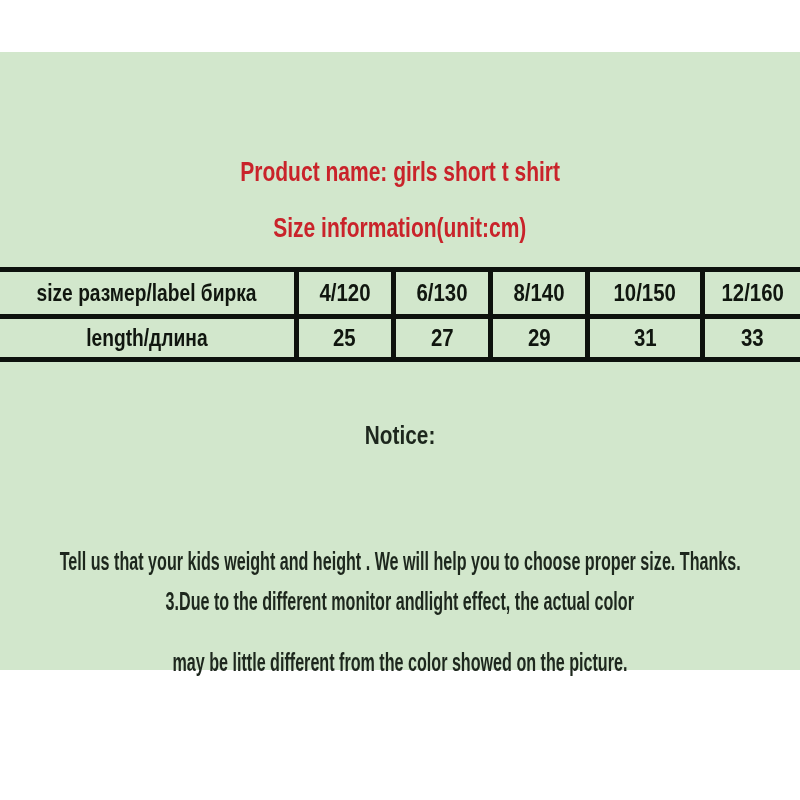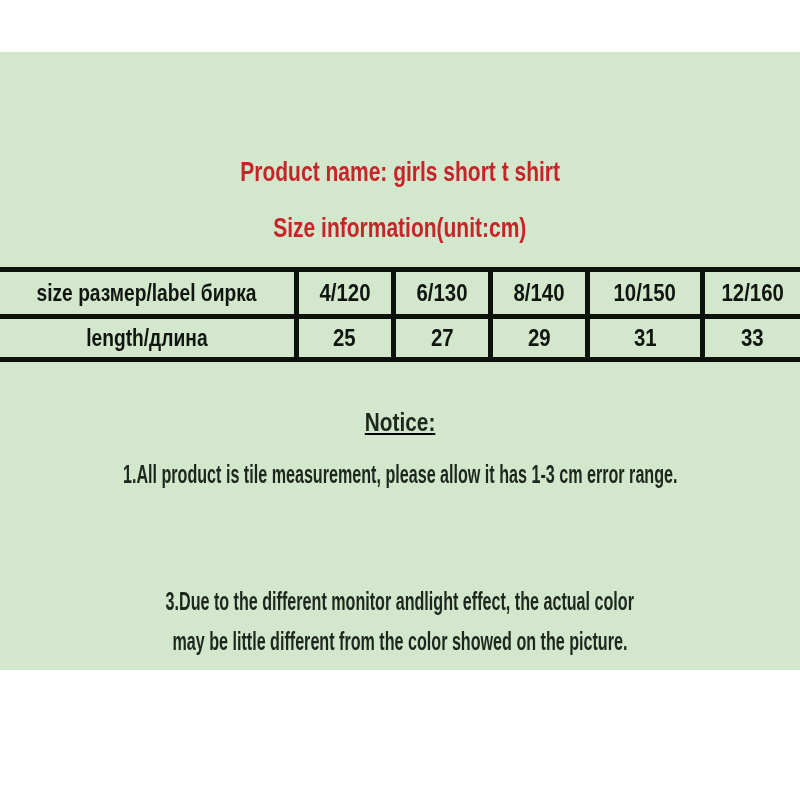--- a/index.html
+++ b/index.html
@@ -68,26 +68,26 @@
   .size-table tr > *:last-child  { border-right: none; }
   .size-table thead th { height: 42px; }
   .size-table tbody td { height: 38px; margin-top: 30px; }
   .tcell {
     font-weight: bold;
     color: var(--table-text, #10160f);
     font-size: 24px;
   }
 
   .notice-text { color: var(--notice-text, #1d271d); font-size: 26px; }
-  .notice-heading-line { top: 352px; height: 36px; text-decoration: underline; }
+  .notice-heading-line { top: 365px; height: 36px; }
   .nl0 { top: 404px; height: 36px; }
   .nl1 { top: 442px; height: 36px; }
   .nl2 { top: 491px; height: 36px; }
   .nl3 { top: 531px; height: 36px; align-items: center; }
-  .nl4 { top: 571px; height: 36px; justify-content: center; }
+  .nl4 { top: 592px; height: 36px; justify-content: center; }
 </style>
 </head>
 <body>
 
 <div class="canvas">
   <div class="panel">
 
     <div class="line title-line">
       <span class="cond sx75 red-title">Product name: girls short t shirt</span>
     </div>
@@ -123,22 +123,22 @@
           <td><span class="cond sx85 tcell">29</span></td>
           <td><span class="cond sx85 tcell">31</span></td>
           <td><span class="cond sx85 tcell">33</span></td>
         </tr>
       </tbody>
     </table>
 
     <div class="line notice-heading-line">
       <span class="cond sx80 notice-text">Notice:</span>
     </div>
-    <div class="line nl0">
-      <span class="cond sx62 notice-text">1.All product is tile measurement, please allow it has 1-3 cm error range.</span>
+    <div class="line nl2">
+      <span class="cond sx62 notice-text">Tell us that your kids weight and height . We will help you to choose proper size. Thanks.</span>
     </div>
     <div class="line nl3">
       <span class="cond sx62 notice-text">3.Due to the different monitor andlight effect, the actual color</span>
     </div>
     <div class="line nl4">
       <span class="cond sx62 notice-text">may be little different from the color showed on the picture.</span>
     </div>
 
   </div>
 </div>

